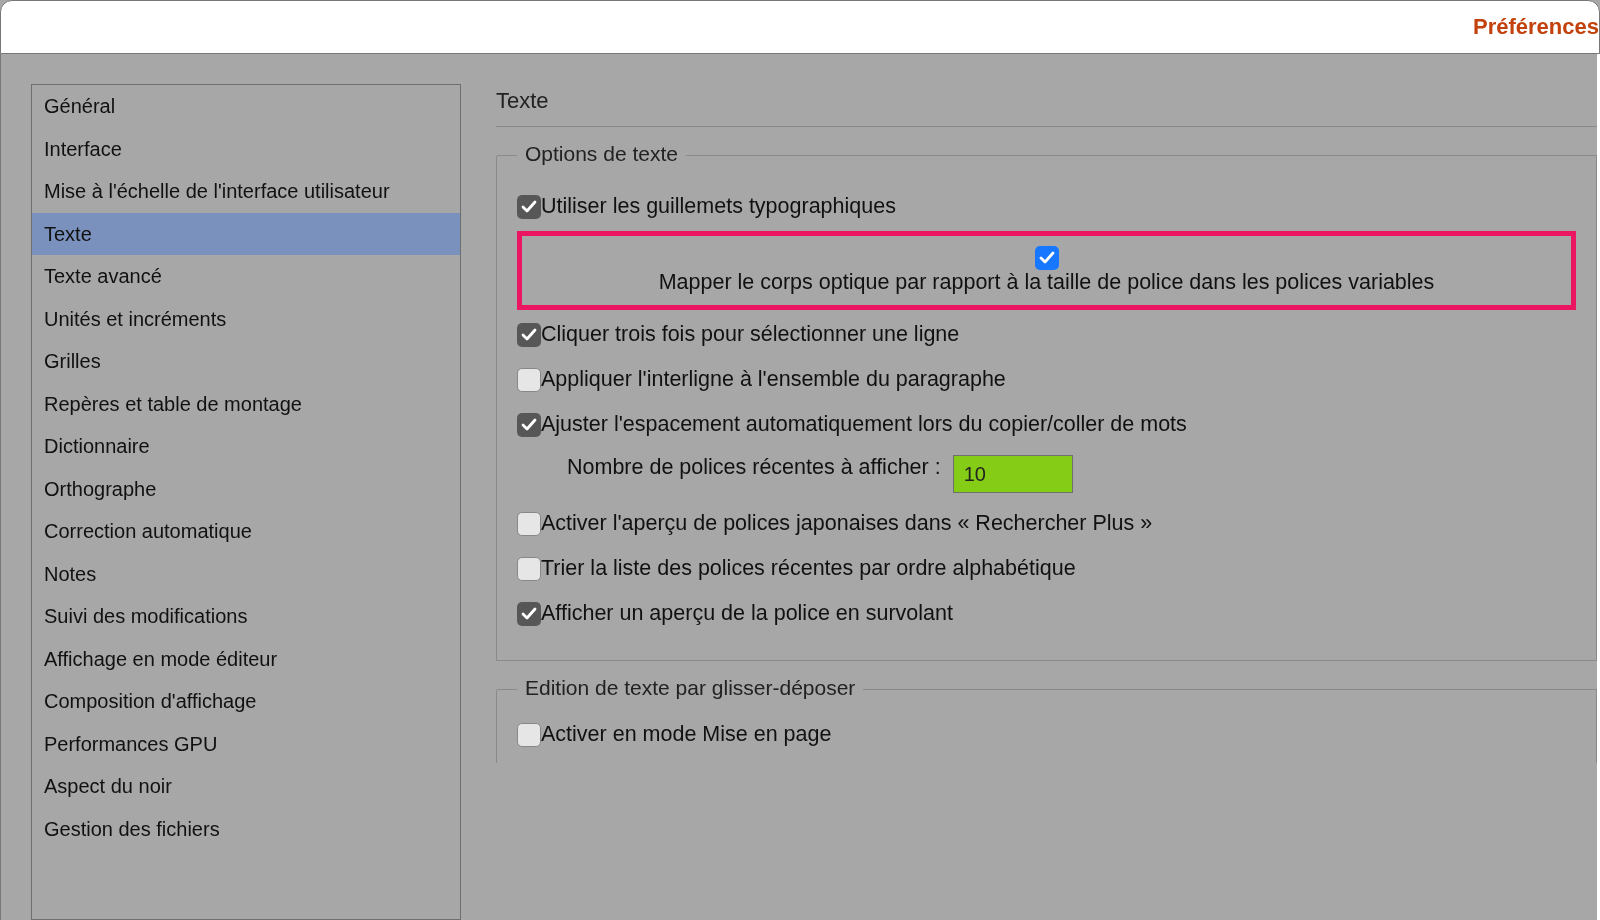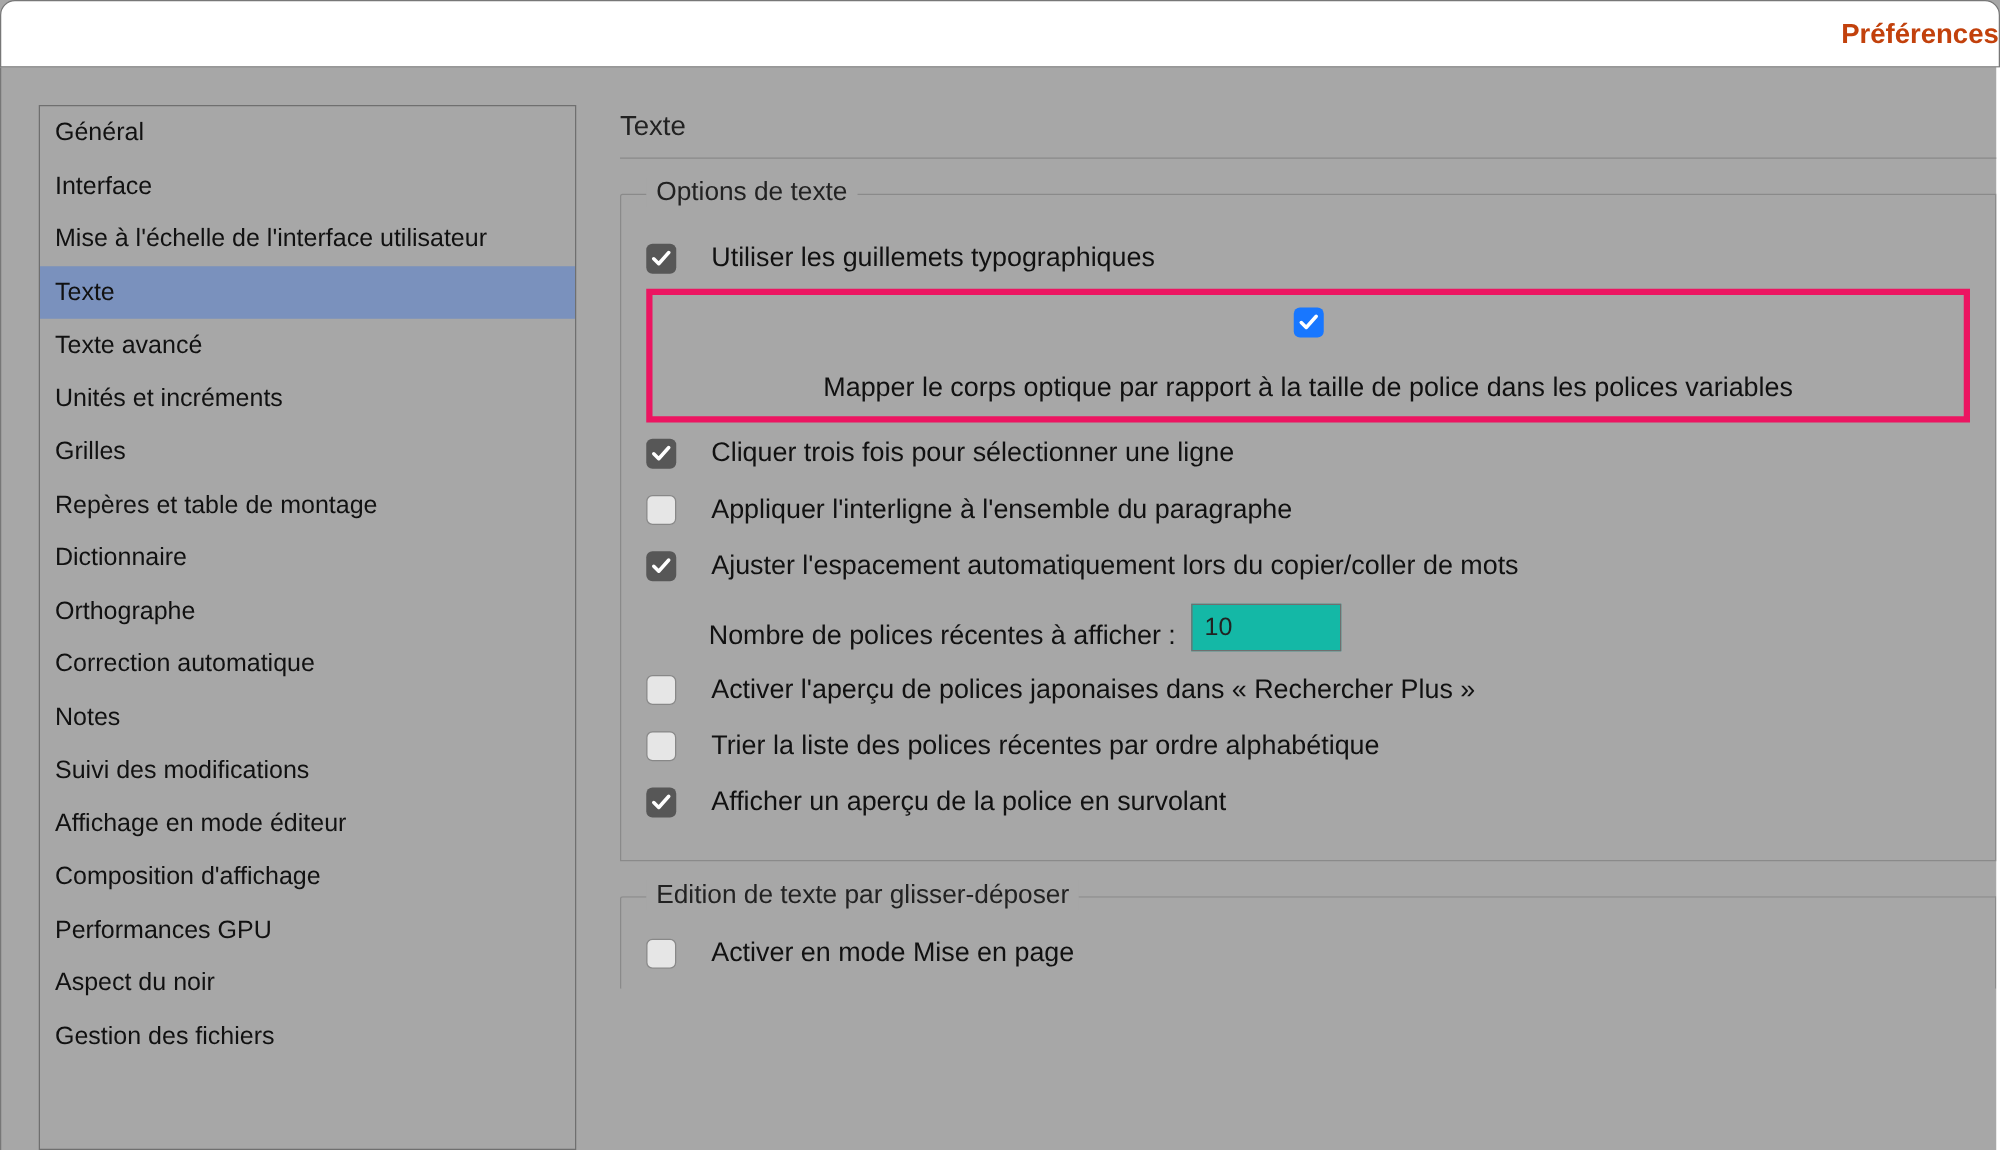--- a/index.html
+++ b/index.html
@@ -77,21 +77,21 @@
     top: -14px;
     left: 20px;
     background: #a7a7a7;
     padding: 0 8px;
     font-size: 21px;
     color: #222;
   }
   .check-row {
     display: flex;
     align-items: center;
-    gap: 28px;
+    gap: 0;
     padding: 10px 0;
     font-size: 21.5px;
     color: #111;
   }
   .checkbox {
     width: 24px; height: 24px;
     border-radius: 5px;
     display: inline-flex;
     align-items: center;
     justify-content: center;
@@ -101,30 +101,30 @@
   .cb-grey-checked { background: #575757; }
   .cb-empty { background: #e6e6e6; border: 1px solid #888; }
   .checkbox svg { width: 16px; height: 14px; }
   .highlight-box {
     border: 5px solid #ec1561;
     padding: 6px 10px;
     margin: 2px 0;
   }
   .indent-row {
     display: flex;
-    align-items: flex-end;
+    align-items: flex-start;
     gap: 12px;
     padding: 8px 0 8px 50px;
     font-size: 21.5px;
     color: #111;
   }
   .num-input {
     width: 120px;
     height: 38px;
-    background: #14b8a6;
+    background: #84cc16;
     border: 1px solid #6f6f6f;
     padding: 0 10px;
     font-size: 20px;
     color: #222;
   }
   .fieldset.open-bottom {
     border-bottom: none;
     padding-bottom: 6px;
   }
 </style>

